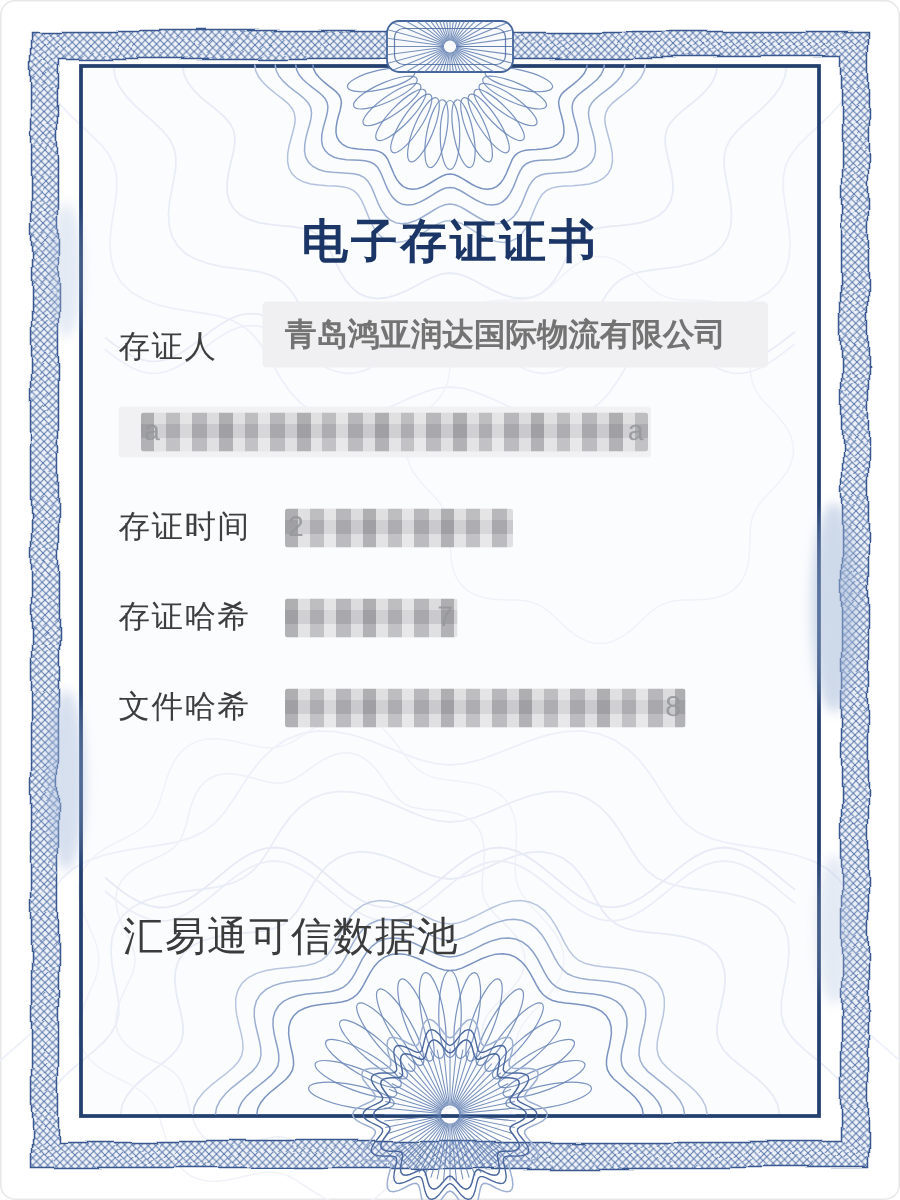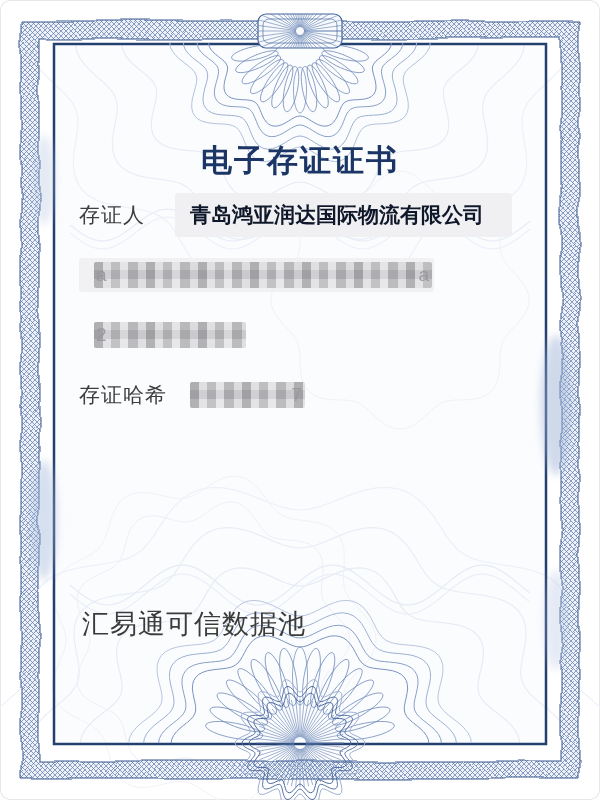--- a/index.html
+++ b/index.html
@@ -4,24 +4,24 @@
 <style>
   html,body{margin:0;padding:0;background:#ffffff;}
   body{width:600px;height:800px;overflow:hidden;font-family:"Liberation Sans","DejaVu Sans",sans-serif;}
   .card{position:relative;width:600px;height:800px;background:#ffffff;border-radius:10px;overflow:hidden;
         box-shadow:inset 0 0 0 1px #e7e7e7;}
   svg.art{position:absolute;left:0;top:0;z-index:0;}
   .content{position:absolute;left:54px;top:44px;width:492px;height:676px;z-index:1;}
   .title{position:absolute;top:96px;left:0;width:100%;text-align:center;
          font-size:31px;font-weight:bold;letter-spacing:2px;color:#1b3666;}
   .rows{position:absolute;top:141px;left:25px;right:18px;}
-  .row{display:flex;align-items:center;height:60px;}
+  .row{display:flex;align-items:flex-end;height:60px;}
   .flabel{width:96px;flex-shrink:0;font-size:21px;color:#3e3e3e;letter-spacing:1px;}
   .vband{background:#f0f0f2;border-radius:3px;box-sizing:border-box;width:337px;
-         padding:8px 0 8px 15px;font-size:21px;font-weight:bold;color:#0f172a;}
+         padding:8px 0 8px 15px;font-size:21px;font-weight:bold;color:#737373;}
   .vband-sm{background:#f1f1f3;border-radius:3px;box-sizing:border-box;width:355px;
             padding:4px 2px 4px 15px;}
   .mosaic{position:relative;height:26px;border-radius:2px;background-color:#cfcfd2;
     background-image:
       repeating-linear-gradient(90deg,rgba(70,70,75,.28) 0 9px,rgba(255,255,255,.22) 9px 17px,
         rgba(60,60,66,.16) 17px 26px,rgba(255,255,255,.34) 26px 34px,
         rgba(75,75,80,.22) 34px 44px,rgba(255,255,255,.12) 44px 52px),
       repeating-linear-gradient(0deg,rgba(255,255,255,.28) 0 9px,rgba(90,90,96,.10) 9px 18px,
         rgba(255,255,255,.16) 18px 26px);}
   .m-indent{margin-left:15px;}
@@ -258,31 +258,38 @@
       <div class="row">
         <div class="vband-sm">
           <div class="mosaic m-hash">
             <span class="hint hint-start">a</span>
             <span class="hint hint-end">a</span>
           </div>
         </div>
       </div>
 
       <div class="row">
+        <div class="flabel">存证时间</div>
         <div class="mosaic m-indent m-time">
           <span class="hint hint-start">2</span>
         </div>
       </div>
 
       <div class="row">
         <div class="flabel">存证哈希</div>
         <div class="mosaic m-indent m-block">
           <span class="hint hint-end">7</span>
         </div>
       </div>
 
 
+      <div class="row">
+        <div class="flabel">文件哈希</div>
+        <div class="mosaic m-indent m-fhash">
+          <span class="hint hint-end">8</span>
+        </div>
+      </div>
 
     </div>
 
     <div class="footer">汇易通可信数据池</div>
   </div>
 </div>
 
 </body></html>

